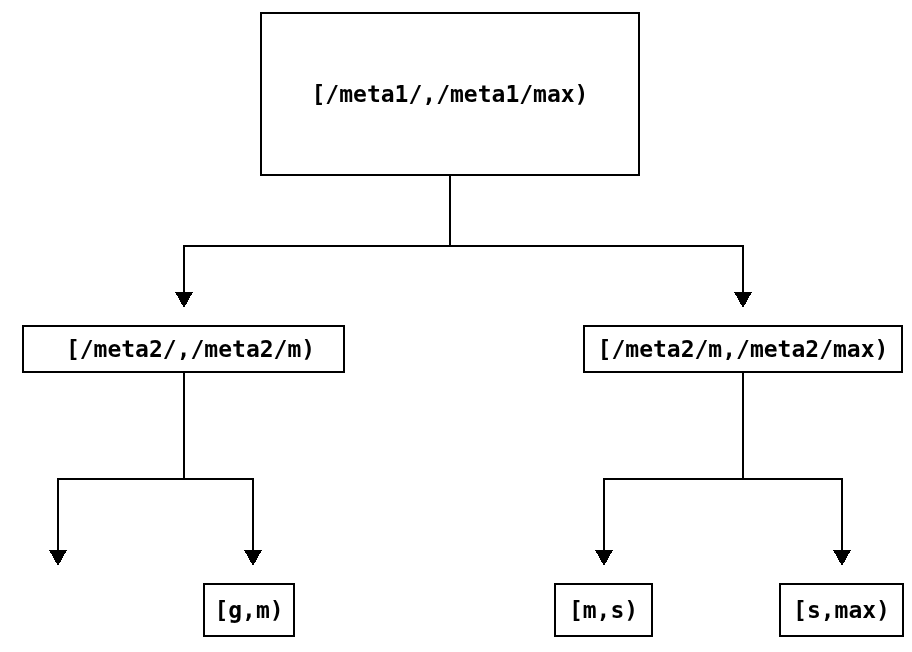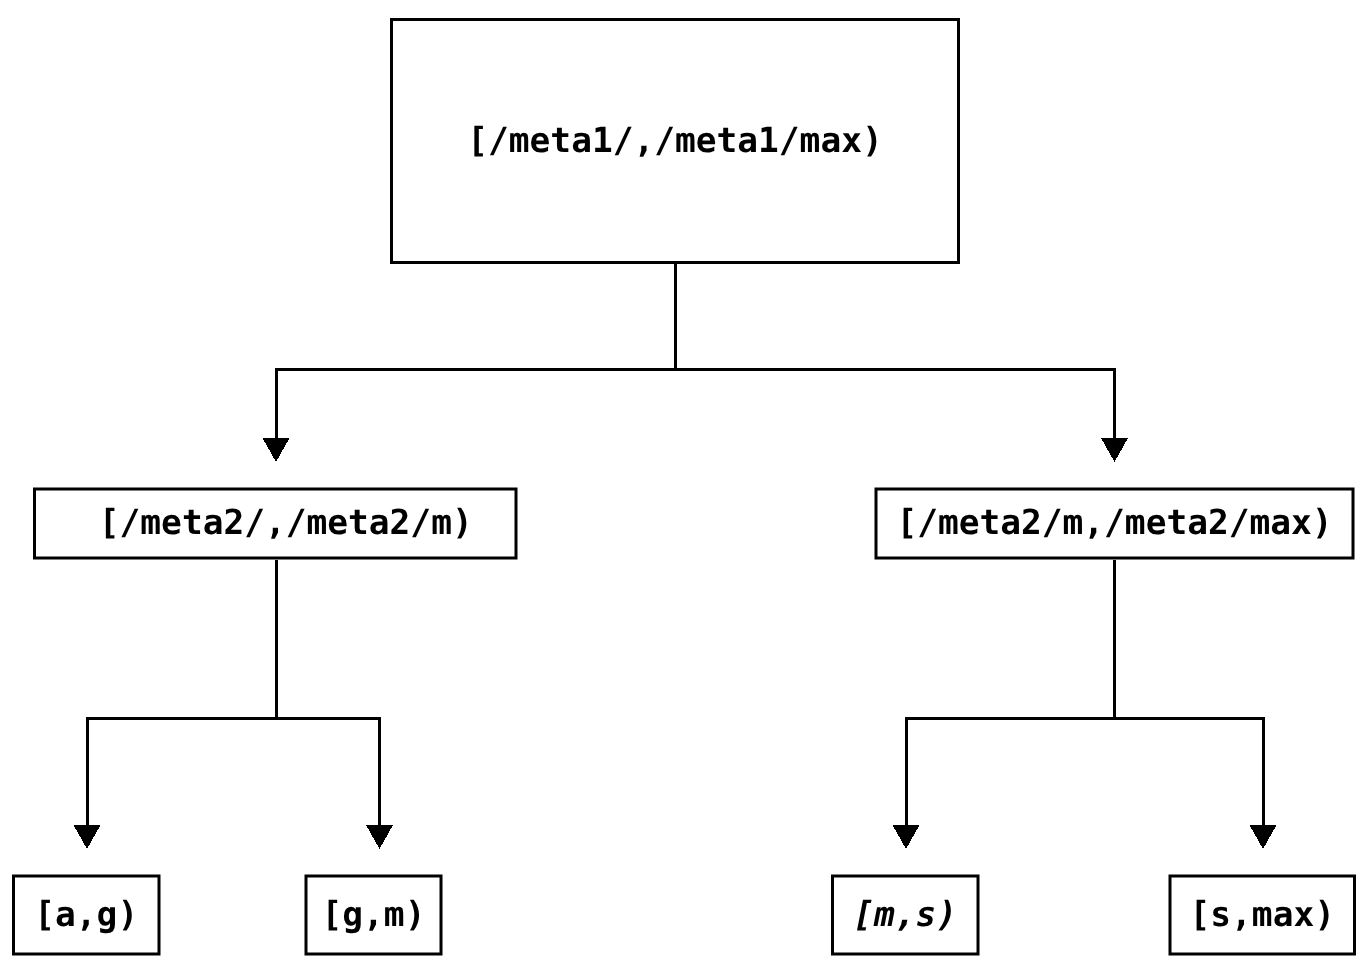--- a/index.html
+++ b/index.html
@@ -40,21 +40,21 @@
     font-weight: bold;
     font-size: 23px;
     color: #000000;
     white-space: nowrap;
   }
   .node-root       { left: 260px; top:  12px; width: 380px; height: 164px; }
   .node-l2-left    { left:  22px; top: 325px; width: 323px; height:  48px; padding-left: 14px; }
   .node-l2-right   { left: 583px; top: 325px; width: 320px; height:  48px; }
   .node-leaf-ag    { left:   8px; top: 583px; width:  99px; height:  54px; }
   .node-leaf-gm    { left: 203px; top: 583px; width:  92px; height:  54px; }
-  .node-leaf-ms    { left: 554px; top: 583px; width:  99px; height:  54px; font-style: italic; }
+  .node-leaf-ms    { left: 554px; top: 583px; width:  99px; height:  54px; }
   .node-leaf-smax  { left: 779px; top: 583px; width: 125px; height:  54px; text-align: right; }
 </style>
 </head>
 <body>
 
 <div class="canvas">
 
   <svg class="connectors" width="912" height="652" viewBox="0 0 912 652" shape-rendering="crispEdges">
 
     <path d="M450 168 V246 H184 V292"></path>
@@ -75,21 +75,20 @@
     <path d="M743 373 V479 H842 V550"></path>
     <polygon points="833,550 851,550 842,566"></polygon>
   </svg>
 
   <div class="node node-root">[/meta1/,/meta1/max)</div>
 
   <div class="node node-l2-left">[/meta2/,/meta2/m)</div>
 
   <div class="node node-l2-right">[/meta2/m,/meta2/max)</div>
 
-  <div class="node node-leaf-ag">[a,g)</div>
 
   <div class="node node-leaf-gm">[g,m)</div>
 
   <div class="node node-leaf-ms">[m,s)</div>
 
   <div class="node node-leaf-smax">[s,max)</div>
 
 </div>
 
 </body></html>

